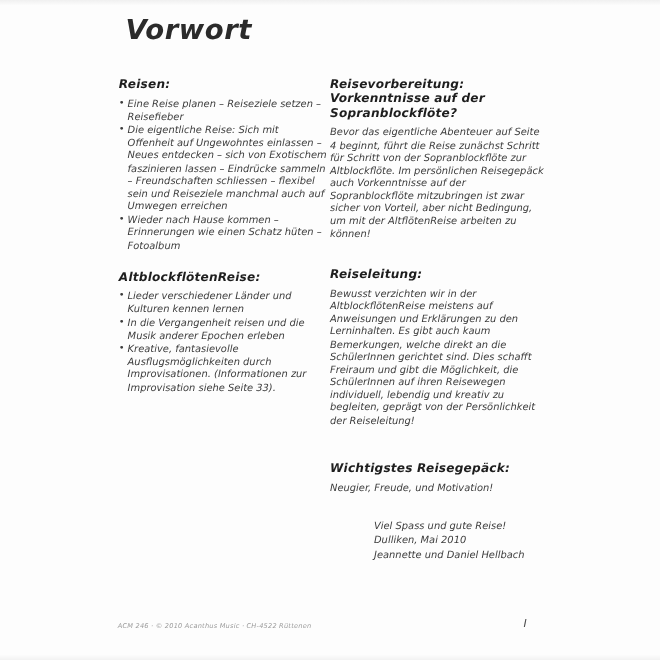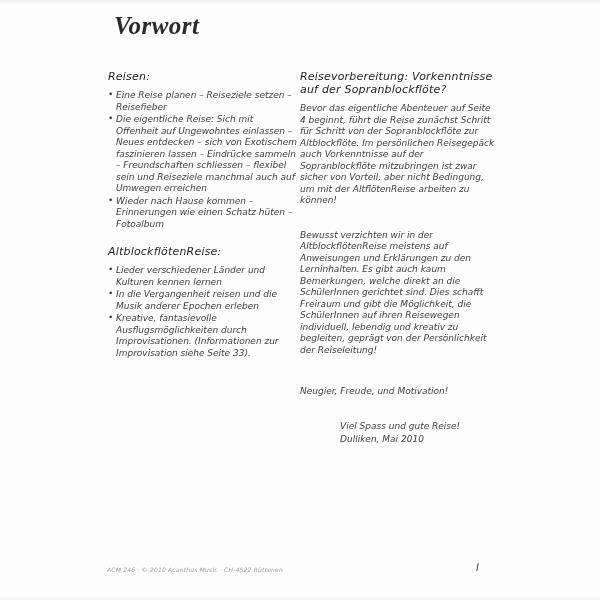--- a/index.html
+++ b/index.html
@@ -17,30 +17,29 @@
     background:linear-gradient(#f0f0f0, #fdfdfd);
   }
   .scan-edge-bottom {
     position:absolute; left:0; bottom:0; width:600px; height:5px;
     background:linear-gradient(#fdfdfd, #f2f2f2);
   }
   .title {
     position:absolute; left:114px; top:12px;
     font-size:25px; font-weight:600; letter-spacing:0.5px;
     color:#2b2b2b;
-    font-family:Liberation Serif, serif;
   }
   .col {
     position:absolute; top:70px;
     font-size:9px; line-height:11.5px;
   }
   .col-left  { left:108px; width:190px; }
   .col-right { left:300px; width:197px; }
   .sec-heading {
-    font-size:11px; font-weight:normal; line-height:13px;
+    font-size:11px; font-weight:bold; line-height:13px;
     color:#1e1e1e; letter-spacing:0.2px; margin-bottom:7px;
   }
   .col-left  .section + .section { margin-top:15px; }
   .col-right .section + .section { margin-top:23px; }
   .col-right .section.last-sec   { margin-top:30px; }
   .bullets { list-style:none; }
   .bullets li {
     position:relative; padding-left:8px; margin-bottom:1px;
   }
   .bullets li::before {
@@ -90,30 +89,33 @@
 </div>
 
 <div class="col col-right">
 
   <div class="section">
     <div class="sec-heading">Reisevorbereitung: Vorkenntnisse auf der Sopranblockflöte?</div>
     <p class="para">Bevor das eigentliche Abenteuer auf Seite 4 beginnt, führt die Reise zunächst Schritt für Schritt von der Sopranblockflöte zur Altblockflöte. Im persönlichen Reisegepäck auch Vorkenntnisse auf der Sopranblockflöte mitzubringen ist zwar sicher von Vorteil, aber nicht Bedingung, um mit der AltflötenReise arbeiten zu können!</p>
   </div>
 
   <div class="section">
+    <div class="sec-heading">Reiseleitung:</div>
     <p class="para">Bewusst verzichten wir in der AltblockflötenReise meistens auf Anweisungen und Erklärungen zu den Lerninhalten. Es gibt auch kaum Bemerkungen, welche direkt an die SchülerInnen gerichtet sind. Dies schafft Freiraum und gibt die Möglichkeit, die SchülerInnen auf ihren Reisewegen individuell, lebendig und kreativ zu begleiten, geprägt von der Persönlichkeit der Reiseleitung!</p>
   </div>
 
   <div class="section last-sec">
+    <div class="sec-heading">Wichtigstes Reisegepäck:</div>
     <p class="para">Neugier, Freude, und Motivation!</p>
   </div>
 
   <div class="signoff">
     <div>Viel Spass und gute Reise!</div>
     <div>Dulliken, Mai 2010</div>
+    <div>Jeannette und Daniel Hellbach</div>
   </div>
 
 </div>
 
 <div class="footer-line">ACM 246 · © 2010 Acanthus Music · CH-4522 Rüttenen</div>
 <div class="page-number">I</div>
 
 <div class="scan-edge-bottom"></div>
 
 </body></html>

